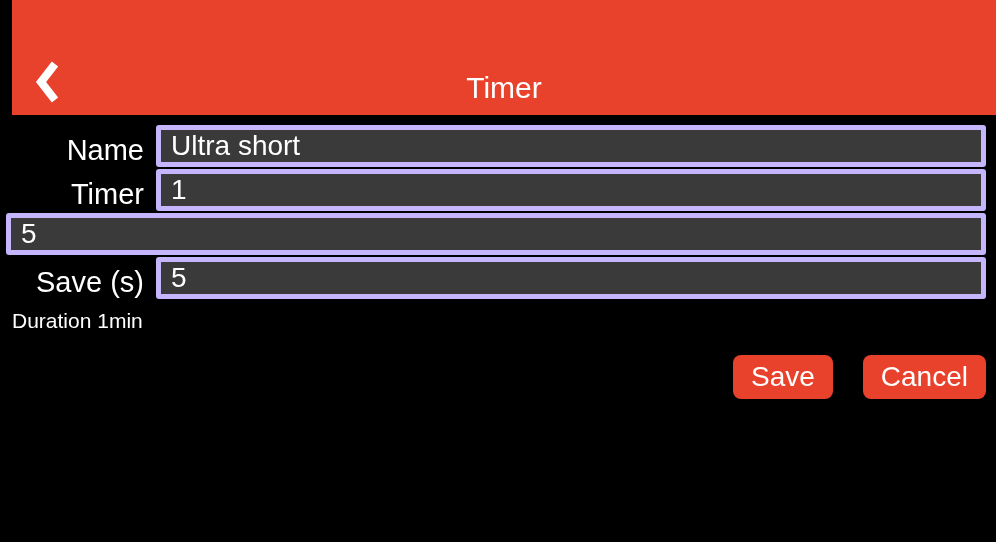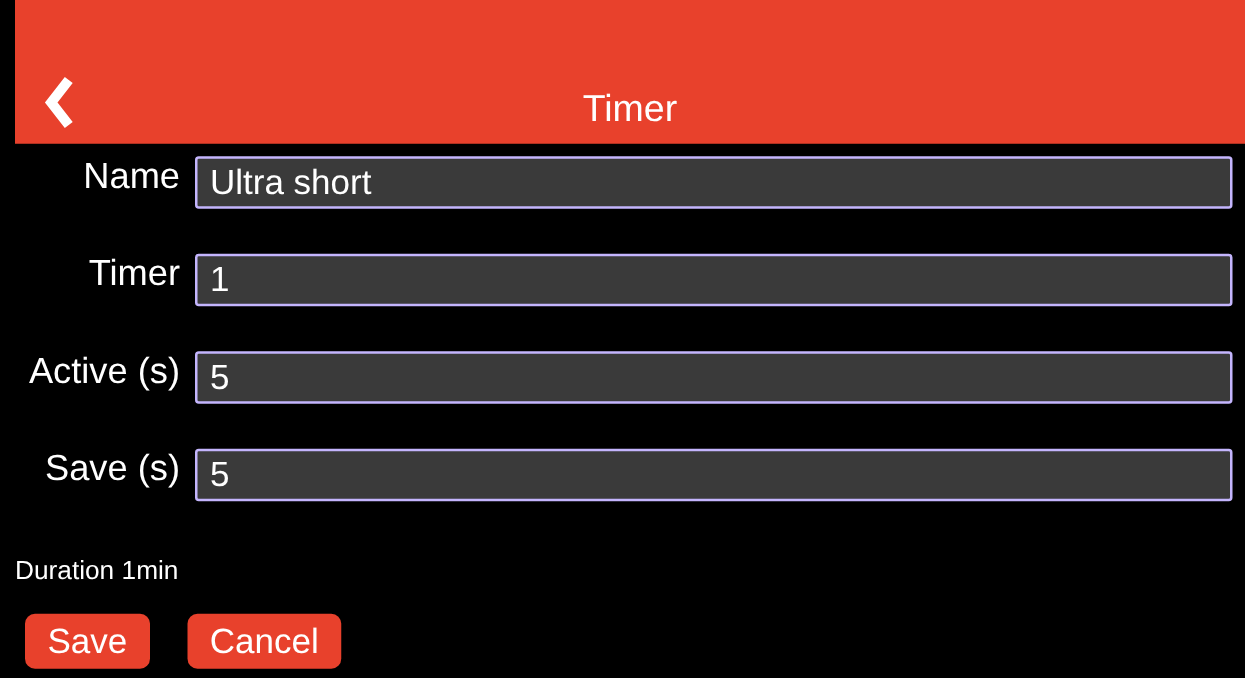--- a/index.html
+++ b/index.html
@@ -43,50 +43,51 @@
     .header-title {
       font-size: 30px;
       color: #ffffff;
       font-weight: 400;
     }
     .form {
       padding: 10px 10px 0 6px;
     }
     .form-row {
       display: flex;
-      align-items: flex-start;
-      margin-bottom: 36px;
+      align-items: flex-end;
+      margin-bottom: 2px;
     }
     .form-label {
       width: 150px;
       text-align: right;
       font-size: 29px;
       padding-right: 12px;
       color: #ffffff;
     }
     .form-input {
       flex: 1;
       background: #3a3a3a;
-      border: 2px solid #c4b5fd;
+      border: 5px solid #c4b5fd;
       border-radius: 3px;
       color: #ffffff;
       font-size: 28px;
       padding: 4px 10px;
       height: 42px;
       outline: none;
     }
     .duration-row {
       font-size: 21px;
       padding: 8px 0 22px 6px;
       color: #ffffff;
     }
     .button-row {
       display: flex;
       gap: 30px;
       padding-left: 14px;
+      justify-content: flex-end;
     }
     .btn {
       background: #e8412c;
       border: none;
       border-radius: 8px;
       color: #ffffff;
       font-size: 28px;
       padding: 6px 18px;
       cursor: pointer;
       font-family: inherit;
@@ -110,21 +111,20 @@
     <div class="form-label">Name</div>
     <input class="form-input" type="text" value="Ultra short" style="">
   </div>
 
   <div class="form-row">
     <div class="form-label">Timer</div>
     <input class="form-input" type="text" value="1" style="">
   </div>
 
   <div class="form-row">
-    <div class="form-label">Active (s)</div>
     <input class="form-input" type="text" value="5" style="">
   </div>
 
   <div class="form-row">
     <div class="form-label">Save (s)</div>
     <input class="form-input" type="text" value="5" style="">
   </div>
 
   <div class="duration-row">
     <span>Duration</span>

